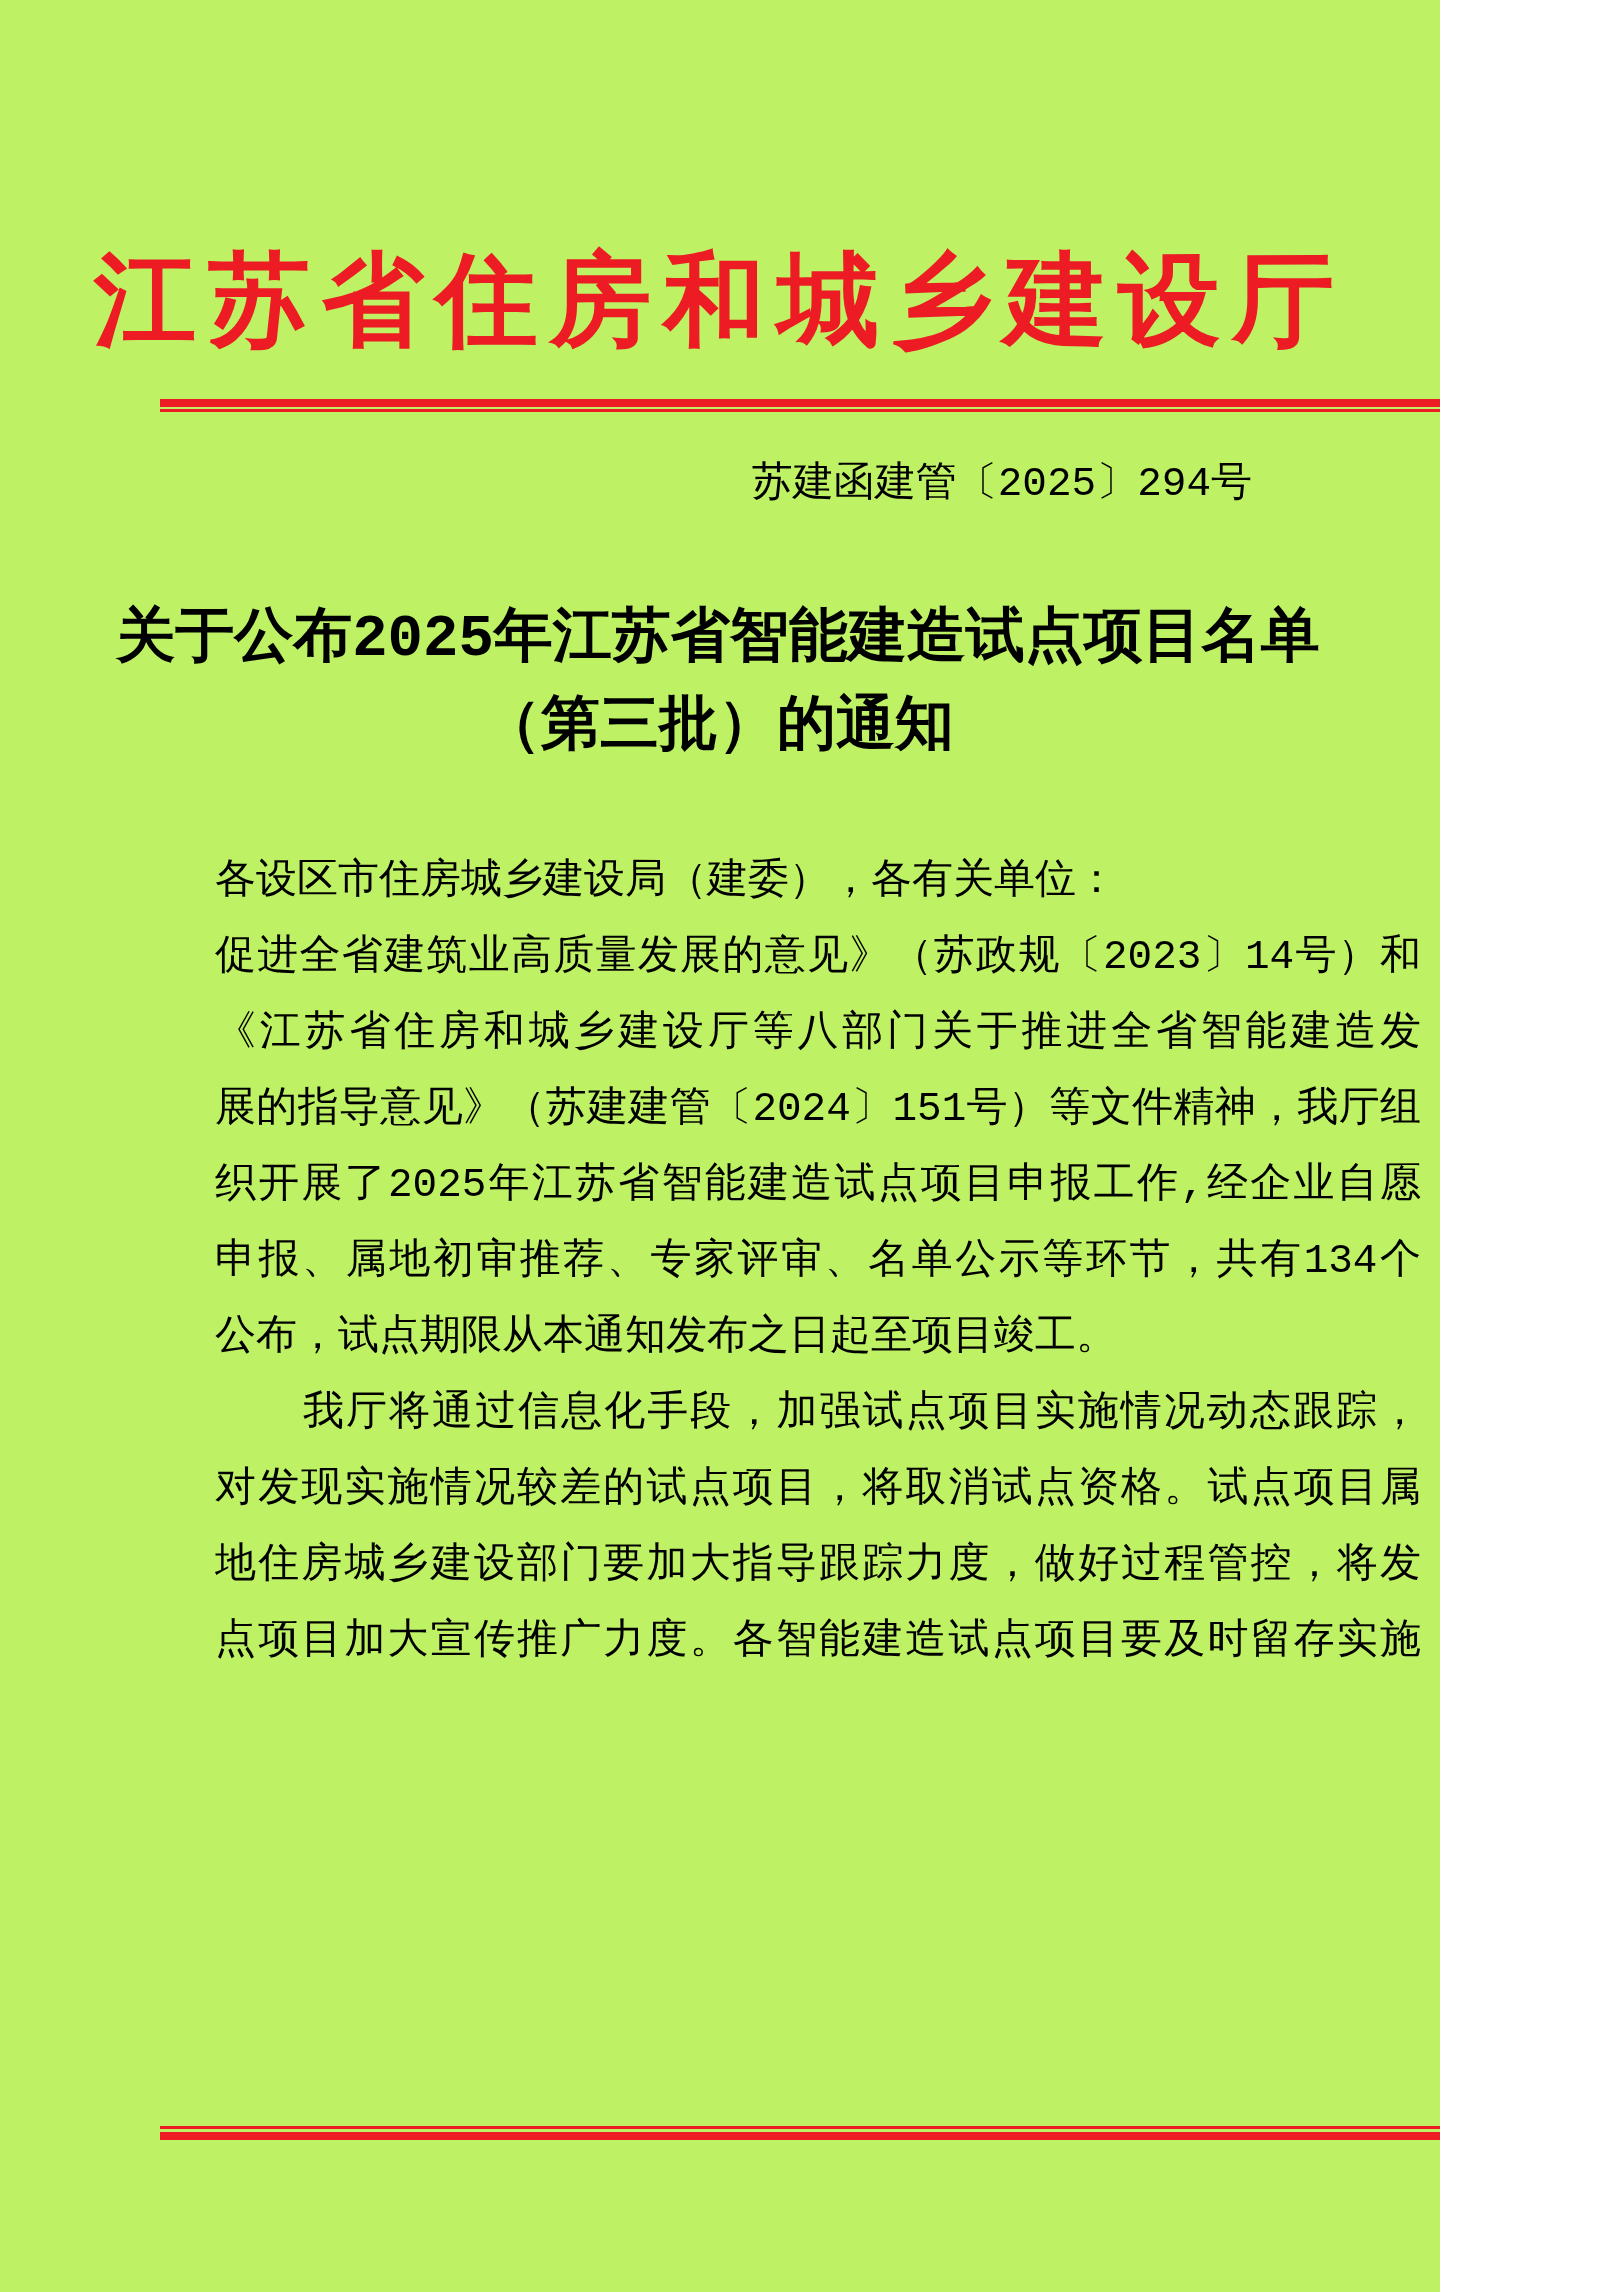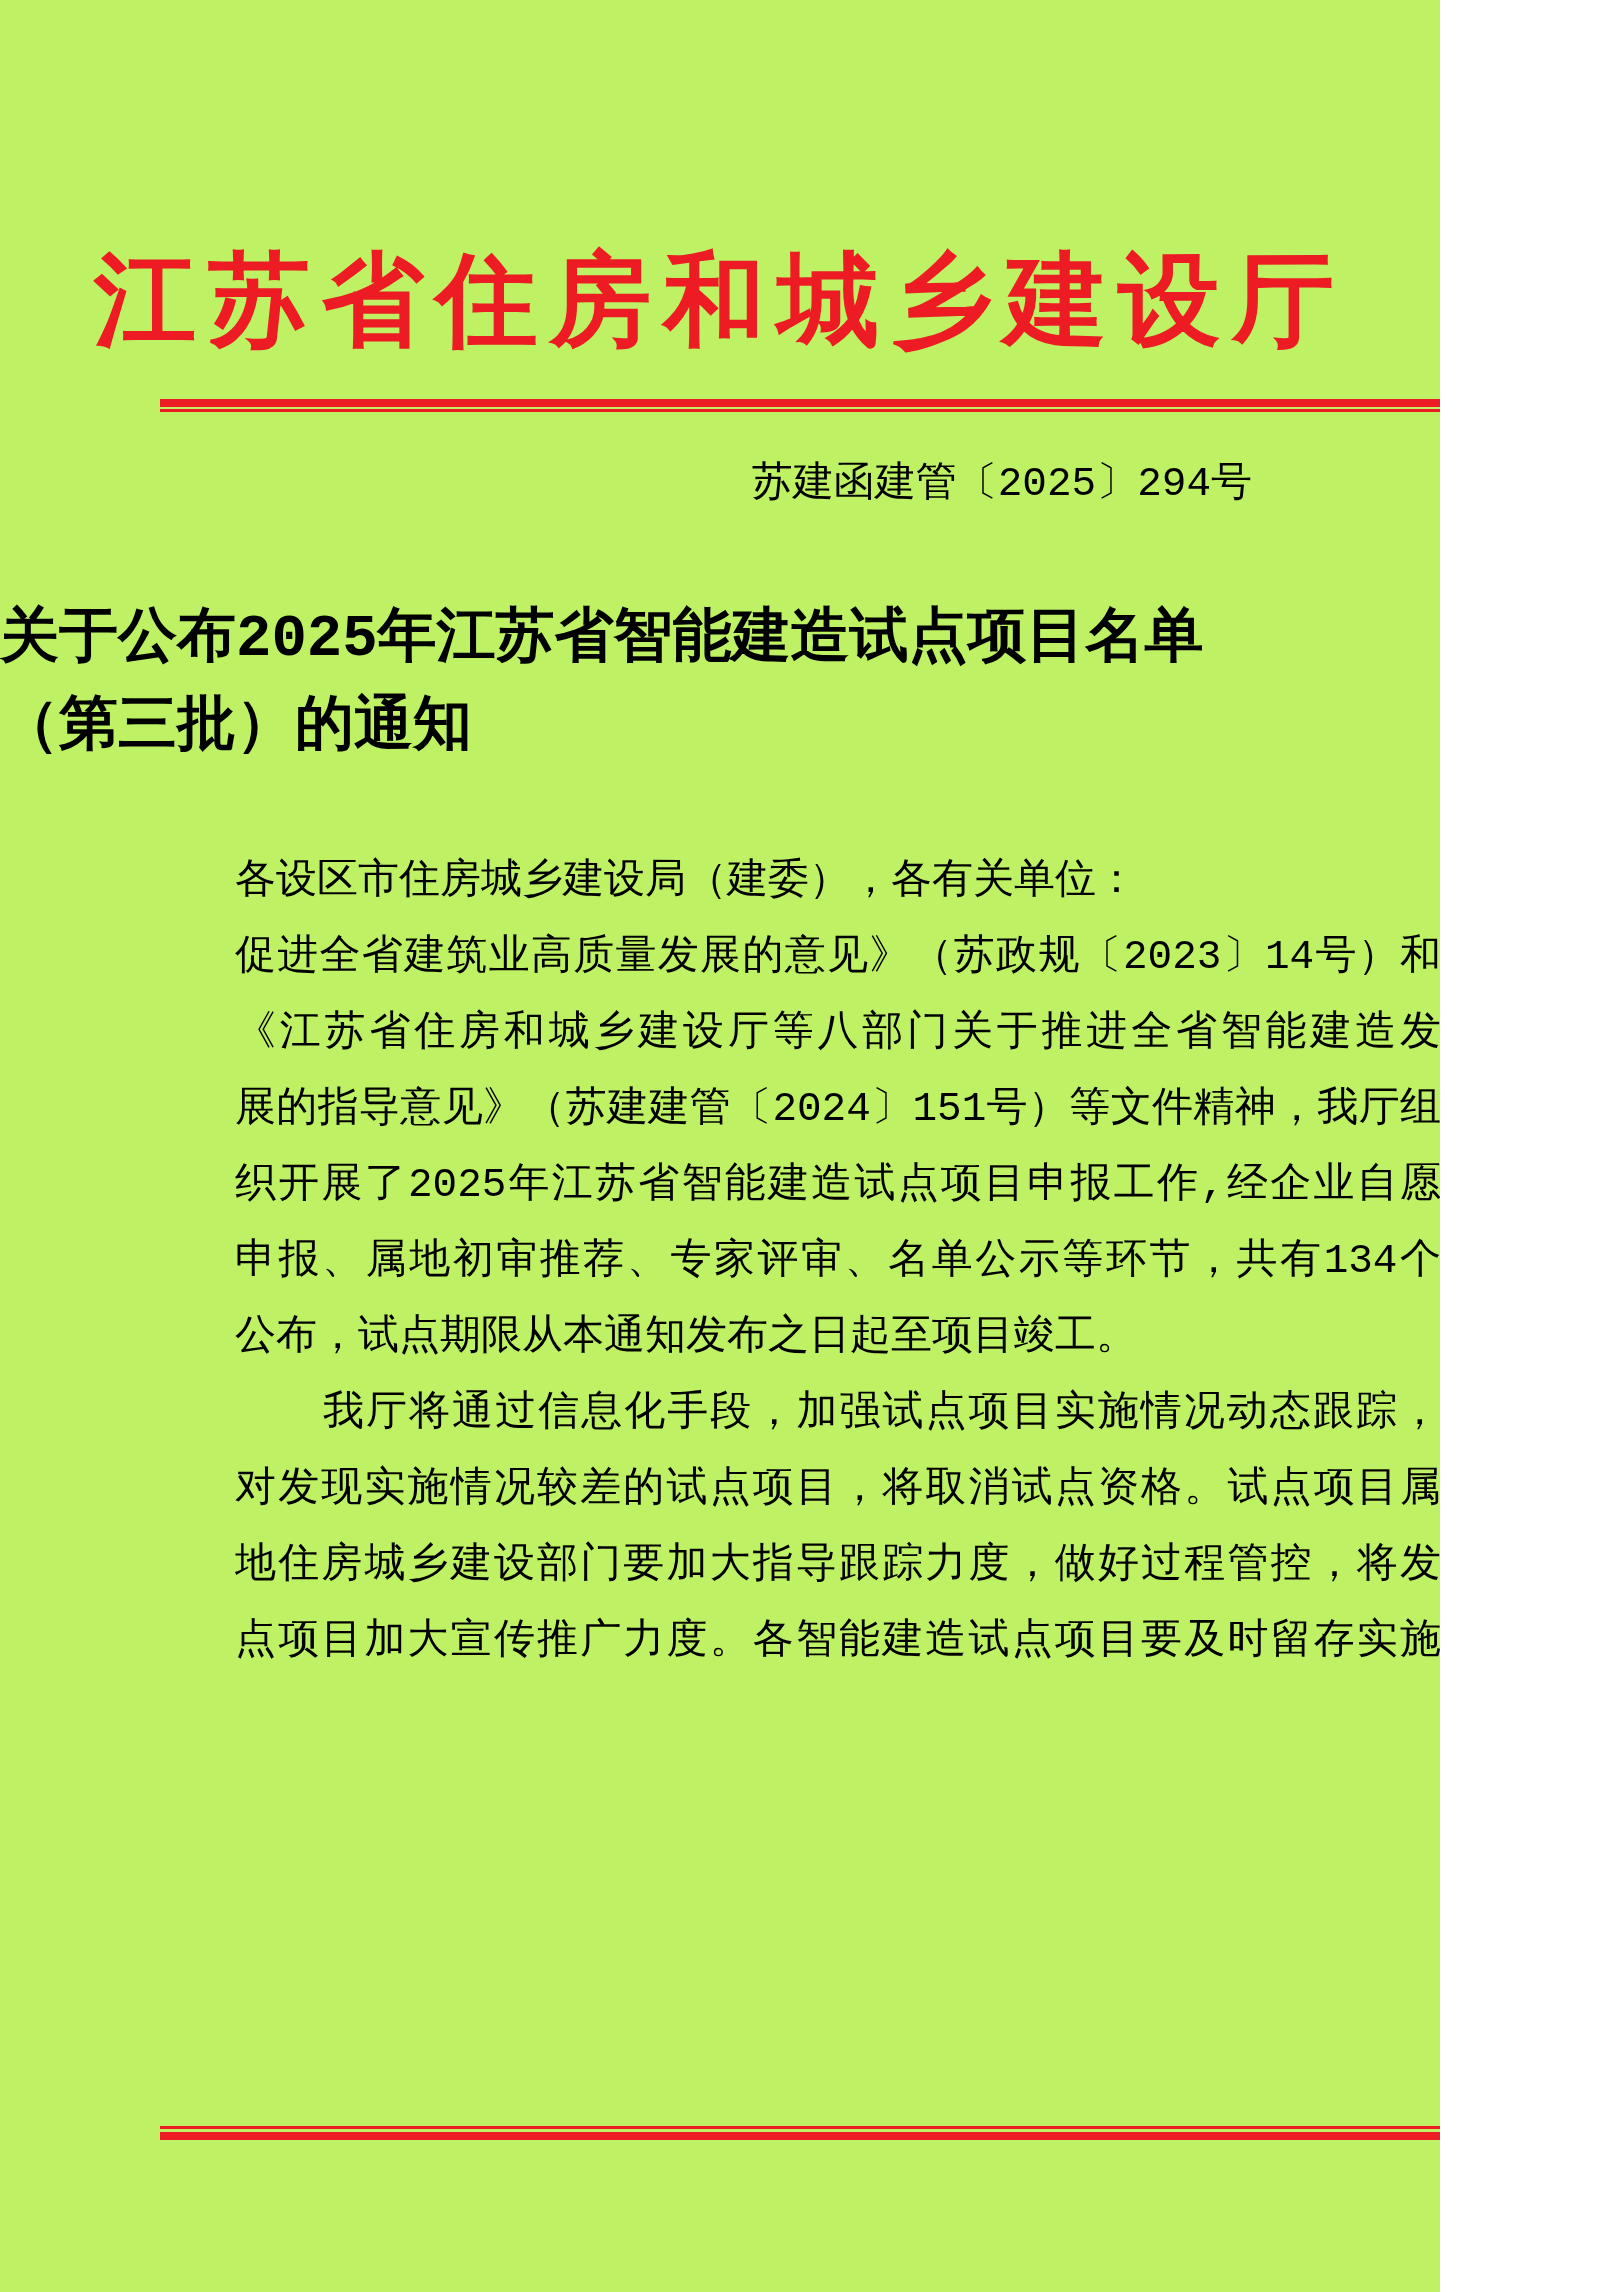--- a/index.html
+++ b/index.html
@@ -50,33 +50,33 @@
     font-size: 41px;
     line-height: 51px;
     white-space: nowrap;
   }
   
   .doc-title {
     position: absolute;
     top: 596px;
     left: 0;
     right: 4px;
+    text-align: center;
     font-weight: bold;
     font-size: 59px;
     line-height: 88px;
   }
   .doc-title .title-line { white-space: nowrap; }
   
   .doc-body {
     position: absolute;
     top: 843px;
     left: 215px;
     width: 1206px;
     font-size: 41px;
-    margin-left: 20px;
   }
   .body-line {
     height: 76px;
     line-height: 76px;
     overflow: hidden;
     white-space: nowrap;
     text-align: left;
   }
   .body-line.fill {
     white-space: normal;

